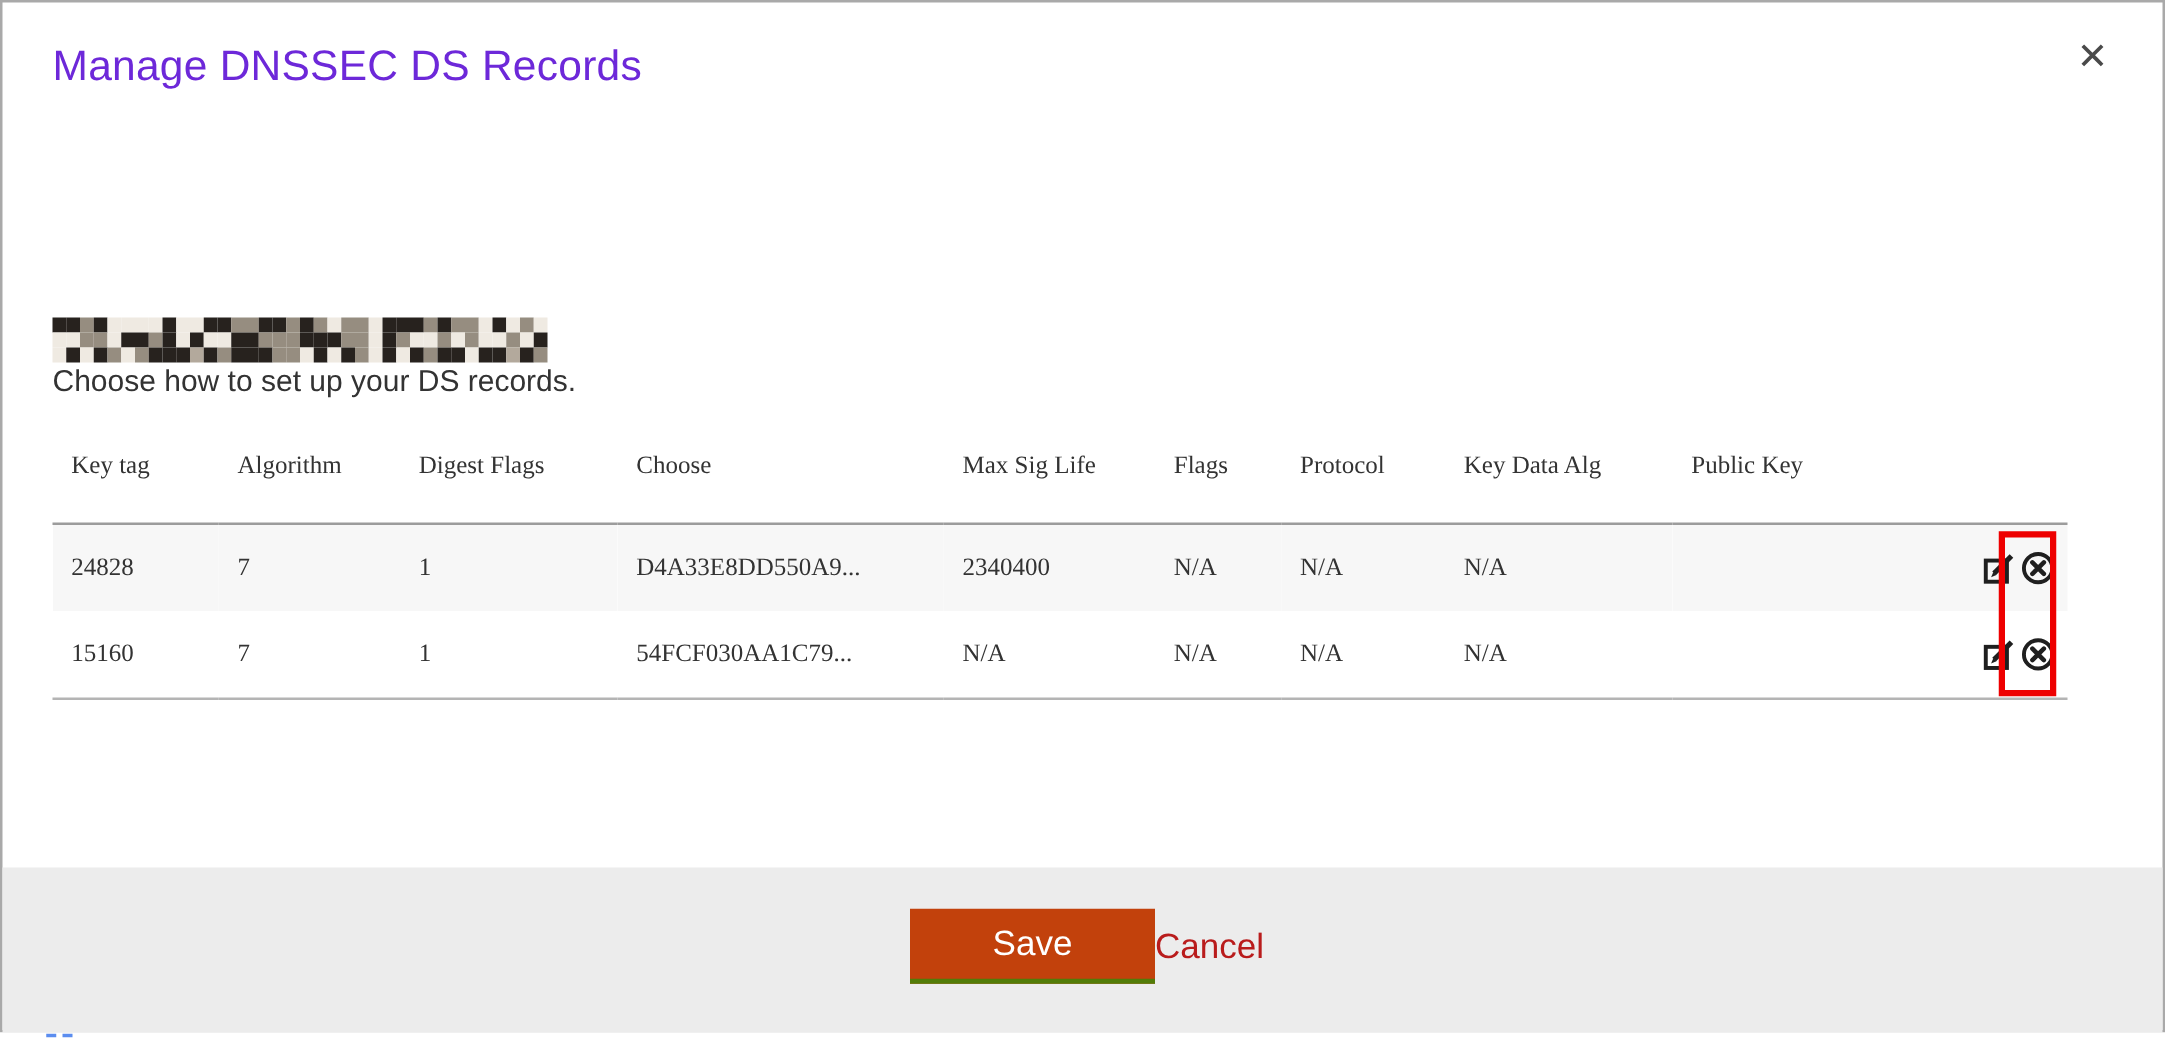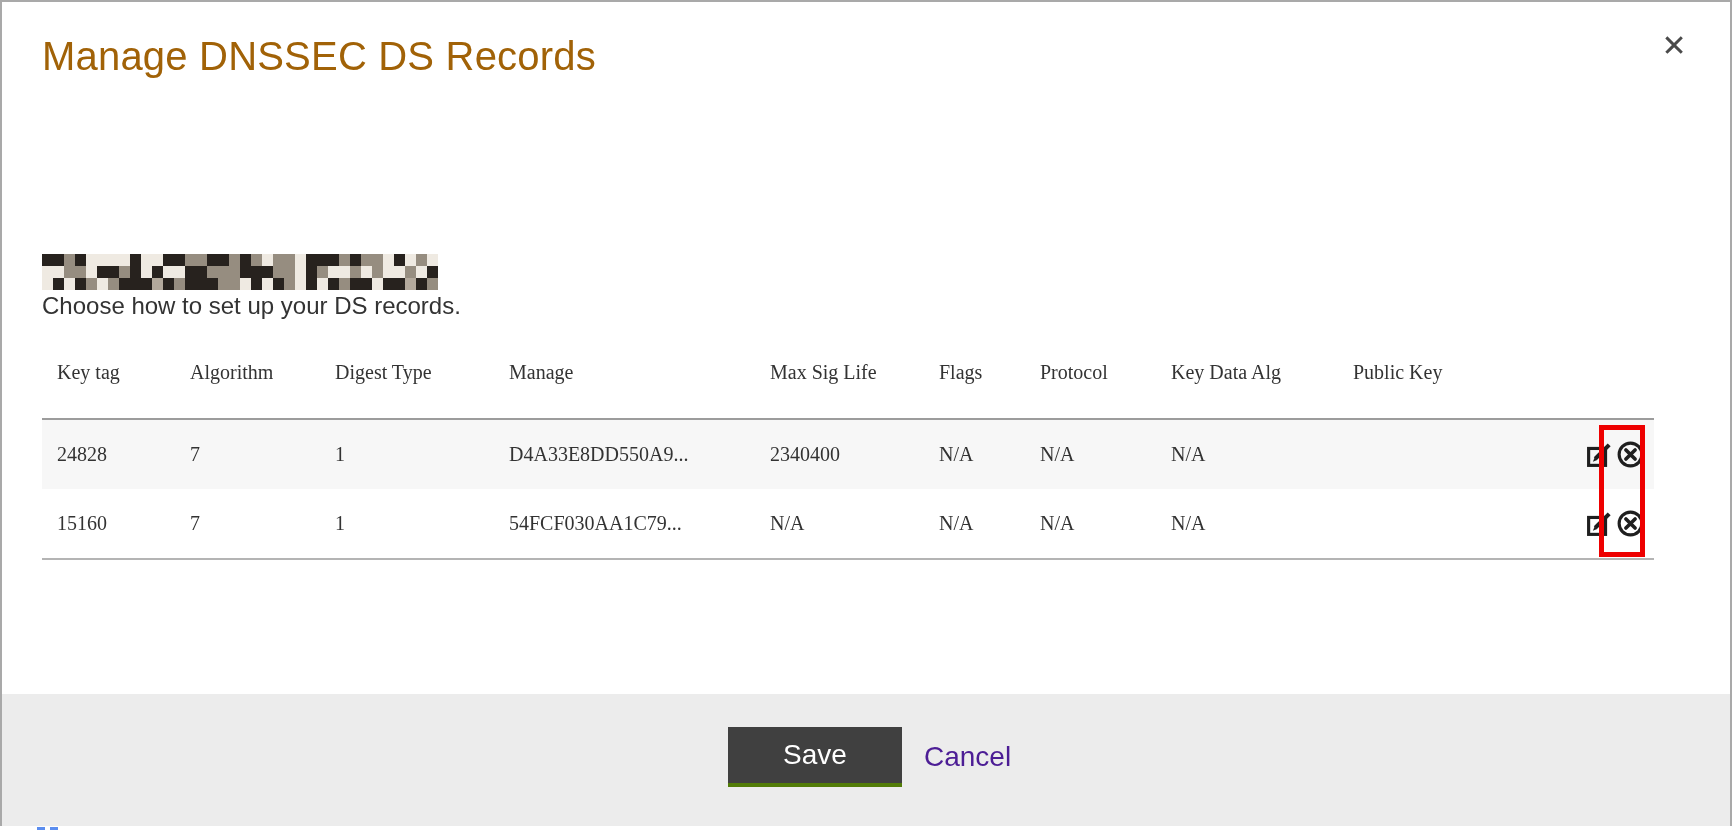--- a/index.html
+++ b/index.html
@@ -11,21 +11,21 @@
     position: relative;
   }
   .modal {
     position: absolute; left: 0; top: 0;
     width: 1732px; height: 826px;
     background: #ffffff;
     border: 2px solid #a9a9a9;
   }
   .title {
     position: absolute; left: 40px; top: 32px;
-    font-size: 40px; font-weight: 300; color: #a16207;
+    font-size: 34px; font-weight: 300; color: #6d28d9;
     letter-spacing: 0.2px;
   }
   .close-btn {
     position: absolute; left: 1650px; top: 24px;
     width: 44px; height: 40px;
     background: none; border: none; cursor: pointer;
     font-size: 30px; font-weight: bold; color: #4a4a4a;
     line-height: 40px; text-align: center;
     font-family: "DejaVu Sans", sans-serif;
   }
@@ -81,30 +81,30 @@
     cursor: pointer;
     font-family: "Liberation Sans", "DejaVu Sans", sans-serif;
   }
   .footer {
     position: absolute; left: 0px; top: 692px;
     width: 1728px; height: 132px;
     background: #ececec;
   }
   .save-btn {
     position: absolute; left: 726px; top: 33px;
-    width: 174px; height: 60px;
-    background: #404040;
+    width: 196px; height: 60px;
+    background: #c2410c;
     border: none; border-bottom: 4px solid #527c08;
     color: #ffffff; font-size: 28px;
     cursor: pointer;
     font-family: "Liberation Sans", "DejaVu Sans", sans-serif;
   }
   .cancel-link {
     position: absolute; left: 922px; top: 47px;
-    font-size: 28px; color: #4c1d95;
+    font-size: 28px; color: #b91c1c;
     text-decoration: none; cursor: pointer;
   }
   .bg-glimpse {
     position: absolute; left: 0; top: 826px; width: 1734px; height: 4px;
     background: #ffffff;
   }
   .bg-glimpse span {
     position: absolute; top: 1px; width: 8px; height: 3px; background: #5b8def;
     display: block;
   }
@@ -244,22 +244,22 @@
           <col style="width:101px">
         <col style="width:131px">
           <col style="width:182px">
           <col style="width:230px">
         <col style="width:86px">
       </colgroup>
       <thead>
           <tr id="header-row">
             <th>Key tag</th>
             <th>Algorithm</th>
-            <th>Digest Type</th>
-            <th>Manage</th>
+            <th>Digest Flags</th>
+            <th>Choose</th>
             <th>Max Sig Life</th>
             <th>Flags</th>
             <th>Protocol</th>
             <th>Key Data Alg</th>
             <th>Public Key</th>
             <th></th>
           </tr>
         </thead>
       <tbody id="table-body">
           <tr class="row-odd">

